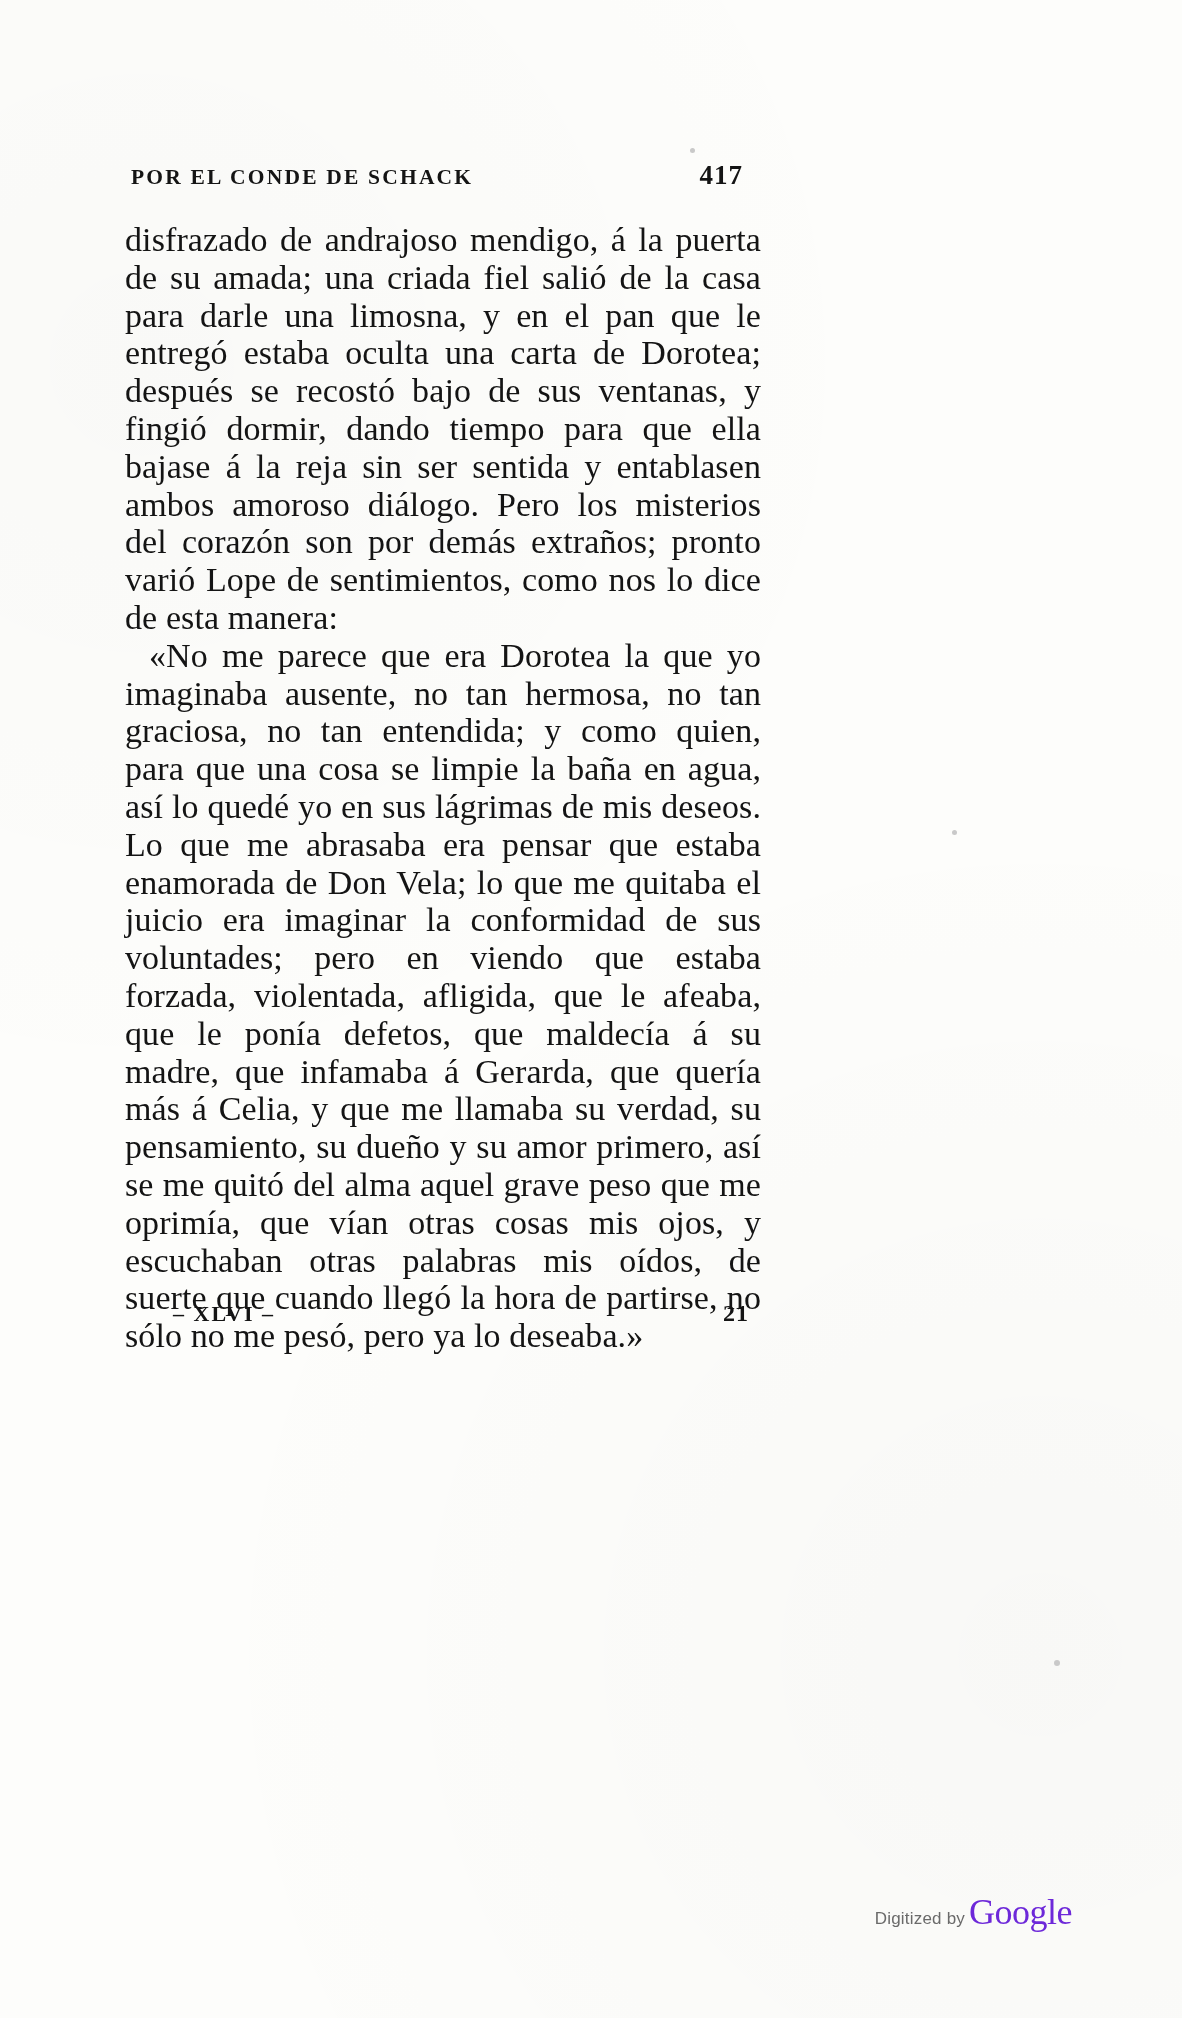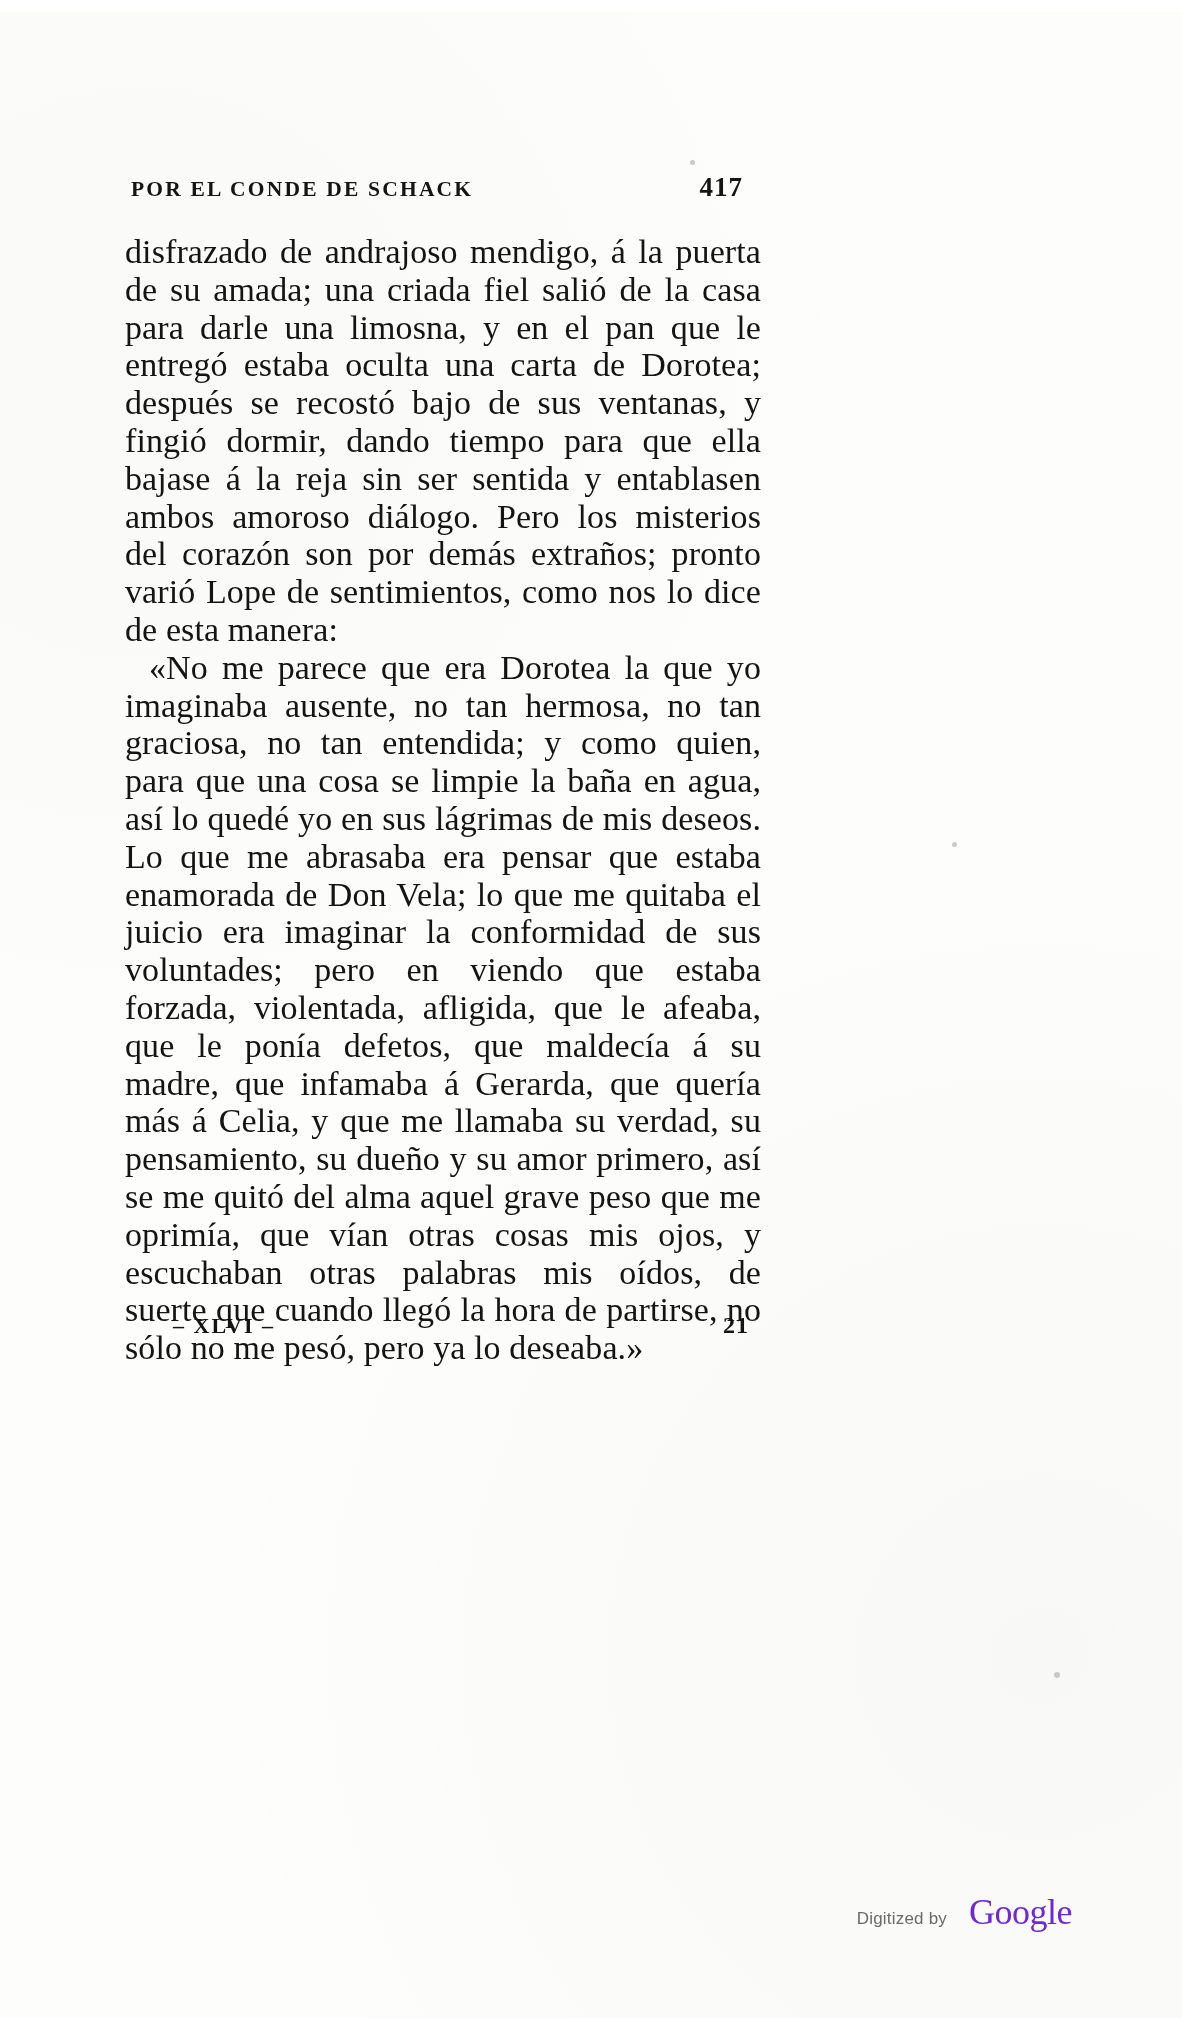--- a/index.html
+++ b/index.html
@@ -12,21 +12,20 @@
     height: 2018px;
     position: relative;
     font-family: "Liberation Serif", serif;
     color: #141414;
     overflow: hidden;
   }
   .page {
     position: absolute;
     inset: 0;
     background: #fdfdfb;
-    margin-top: 12px;
   }
   .scan-noise {
     position: absolute;
     inset: 0;
     pointer-events: none;
     background:
       radial-gradient(circle at 12% 18%, rgba(0,0,0,0.015), rgba(0,0,0,0) 40%),
       radial-gradient(circle at 88% 82%, rgba(0,0,0,0.018), rgba(0,0,0,0) 45%);
   }
   .content {
@@ -88,21 +87,21 @@
     font-weight: bold;
     letter-spacing: 1px;
     padding-right: 12px;
   }
   .digitized {
     position: absolute;
     right: 110px;
     bottom: 85px;
     display: flex;
     align-items: baseline;
-    gap: 22px;
+    gap: 4px;
     color: #555;
   }
   .digitized .by {
     font-size: 17px;
     font-family: "Liberation Sans", sans-serif;
     color: #6a6a6a;
     letter-spacing: 0.2px;
   }
   .digitized .google {
     font-size: 36px;

